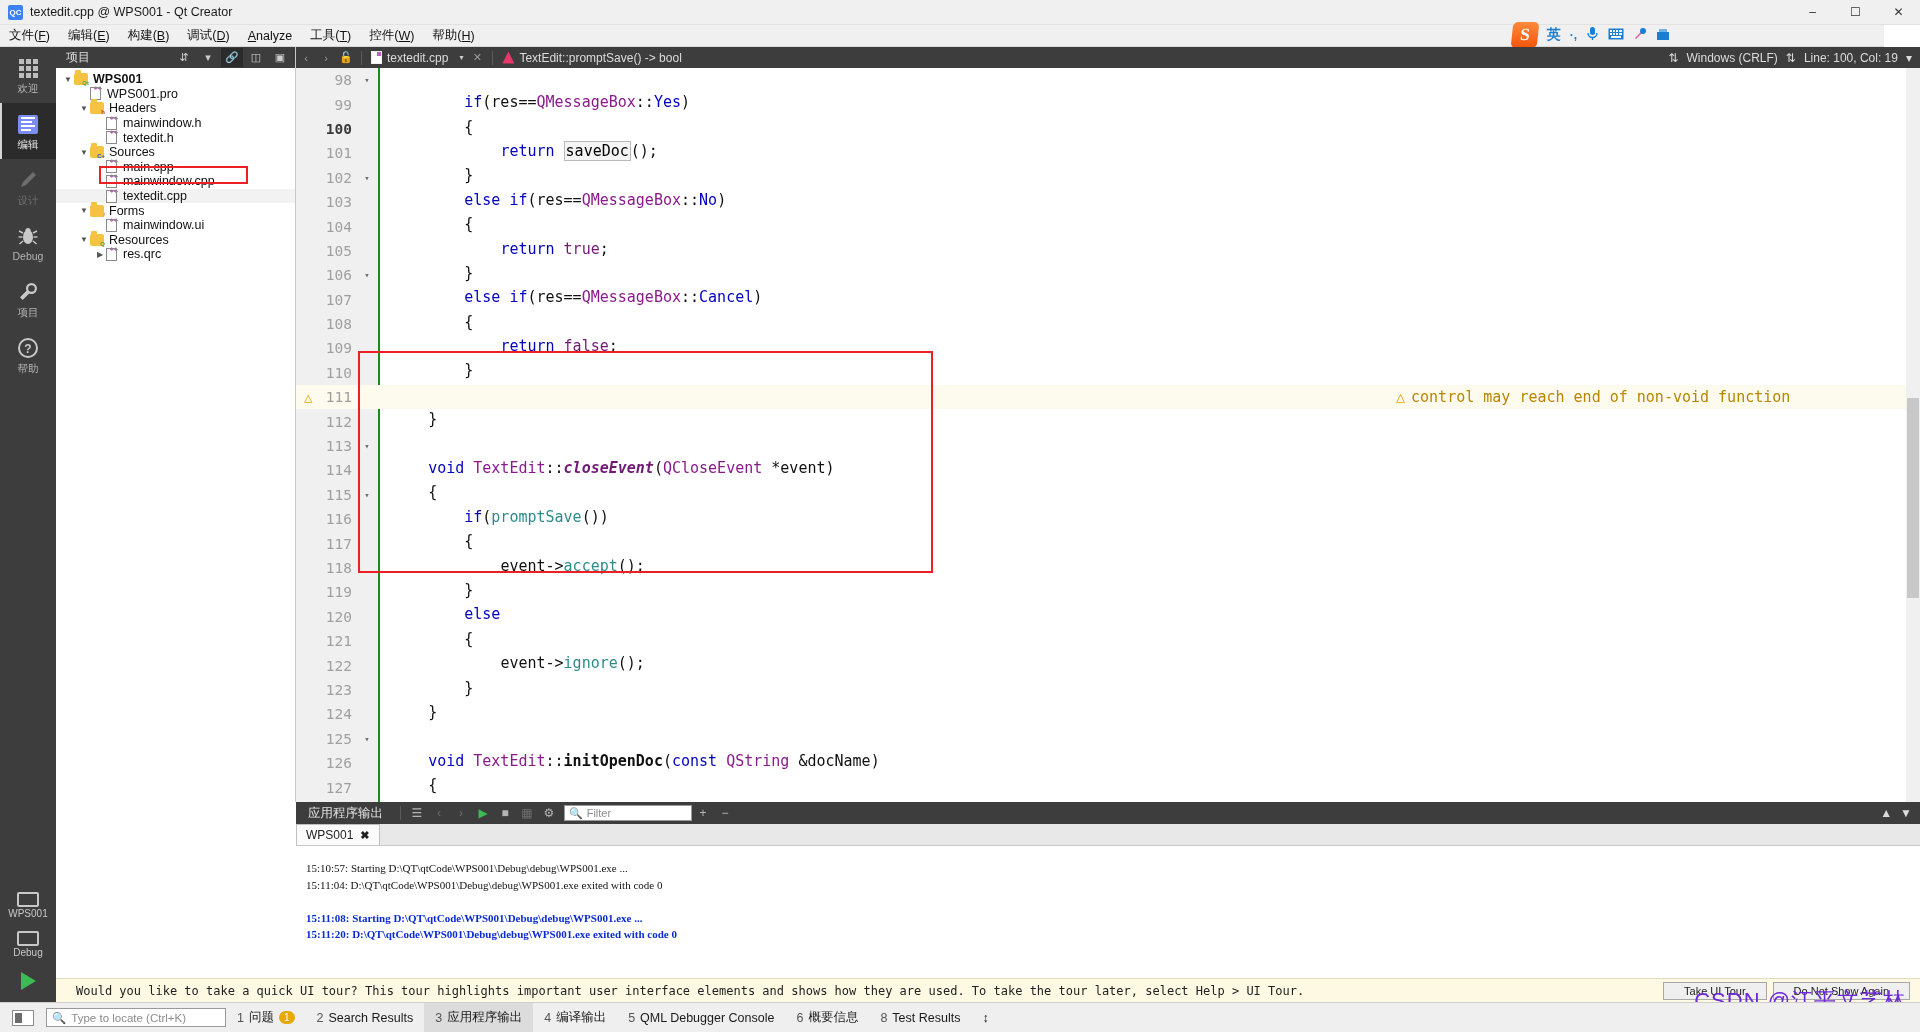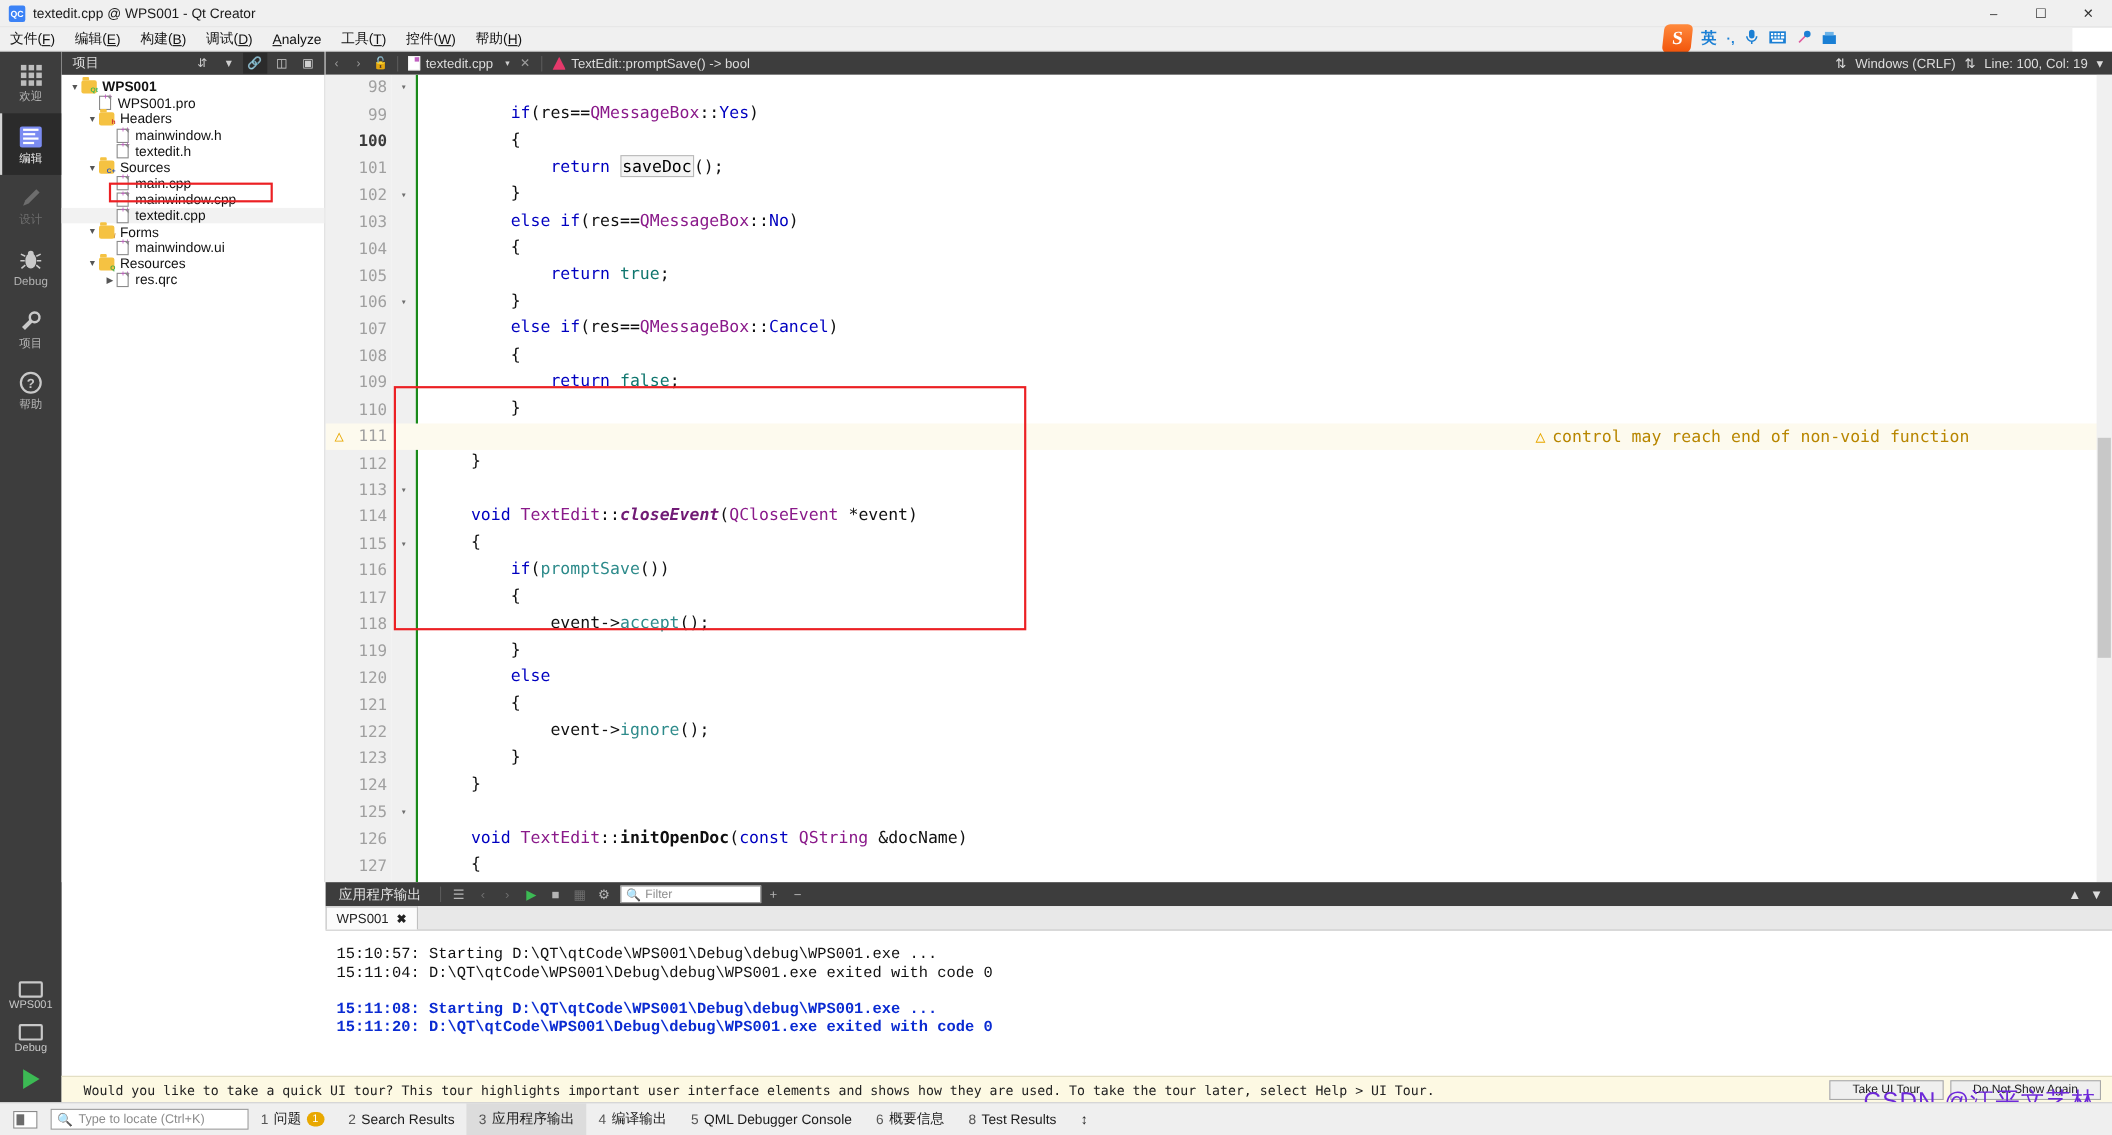--- a/index.html
+++ b/index.html
@@ -125,40 +125,40 @@
   .warnrow{ background:#fdfaee; }
   .warnicon{position:absolute;left:8px;color:#e8a800;font-size:14px;font-weight:bold;}
   .warntext{position:absolute;left:1100px;color:#b88600;font-size:15px;}
   .warntext .wi{color:#e8a800;margin-right:6px;}              
   .kw { color:#0000c0; }              
   .cls{ color:#8a1a8a; }
   .fn { color:#701a75; font-weight:bold; font-style:italic; }
   .fn2{ color:#101010; font-weight:bold; }
   .id { color:#101010; }
   .mem{ color:#2e8b8b; }
-  .num{ color:#0f766e; }
+  .num{ color:#701a75; }
   .op { color:#101010; }
   .hl-box{ background:#f4f4f4; border:1px solid #b9b9b9; padding:0 1px; }
 
   .code-redbox{ position:absolute; border:2.5px solid #ec2024; pointer-events:none; }
 
   
   .outbar{ position:absolute; left:296px; top:802px; width:1624px; height:22px; background:#3d3d3d;
            display:flex; align-items:center; color:#e0e0e0; font-size:12.5px;}
   .outbar .lbl{padding:0 12px;}
   .obtn{width:22px;height:22px;display:flex;align-items:center;justify-content:center;color:#b5b5b5;font-size:12px;}
   .obtn.dim{color:#6e6e6e;}
   .filterbox{width:128px;height:16px;background:#fff;border:1px solid #9a9a9a;display:flex;align-items:center;
              gap:4px;padding:0 4px;color:#8c8c8c;font-size:11px;margin-left:4px;}
   .outleft{ position:absolute; left:296px; top:824px; width:1624px; height:154px; background:#fff;}
   .outtabs{ height:22px; background:#e8e8e8; display:flex; align-items:flex-end; border-bottom:1px solid #c8c8c8;}
   .otab{ height:21px; background:#fbfbfb; border:1px solid #c0c0c0; border-bottom:none;
          display:flex;align-items:center;gap:7px;padding:0 9px;font-size:12px;color:#222;}
   .otab .x{color:#222;font-size:11px;font-weight:bold;}
-  .outbody{ padding:14px 10px 0 10px; font-family:Liberation Mono, monospace; font-size:14px; line-height:16.5px;}
+  .outbody{ padding:14px 10px 0 10px; font-family:Liberation Serif, serif; font-size:11px; line-height:16.5px;}
   .oline.blue{ color:#0a2bd2; font-weight:bold;}
   .oline.black{ color:#111; }
 
   
   .tourbar{ position:absolute; left:56px; top:978px; width:1864px; height:24px; background:#fdf9e3;
             border-top:1px solid #e0dcc0; display:flex; align-items:center; font-size:12px; color:#222;
             font-family:"DejaVu Sans Mono", monospace;}
   .tourbar .msg{ padding-left:20px; }
   .tourbtns{ margin-left:auto; display:flex; gap:6px; padding-right:10px;}
   .tbtn{ border:1px solid #a8a8a8; background:#efefef; font-size:11px; padding:2px 20px; color:#222;

